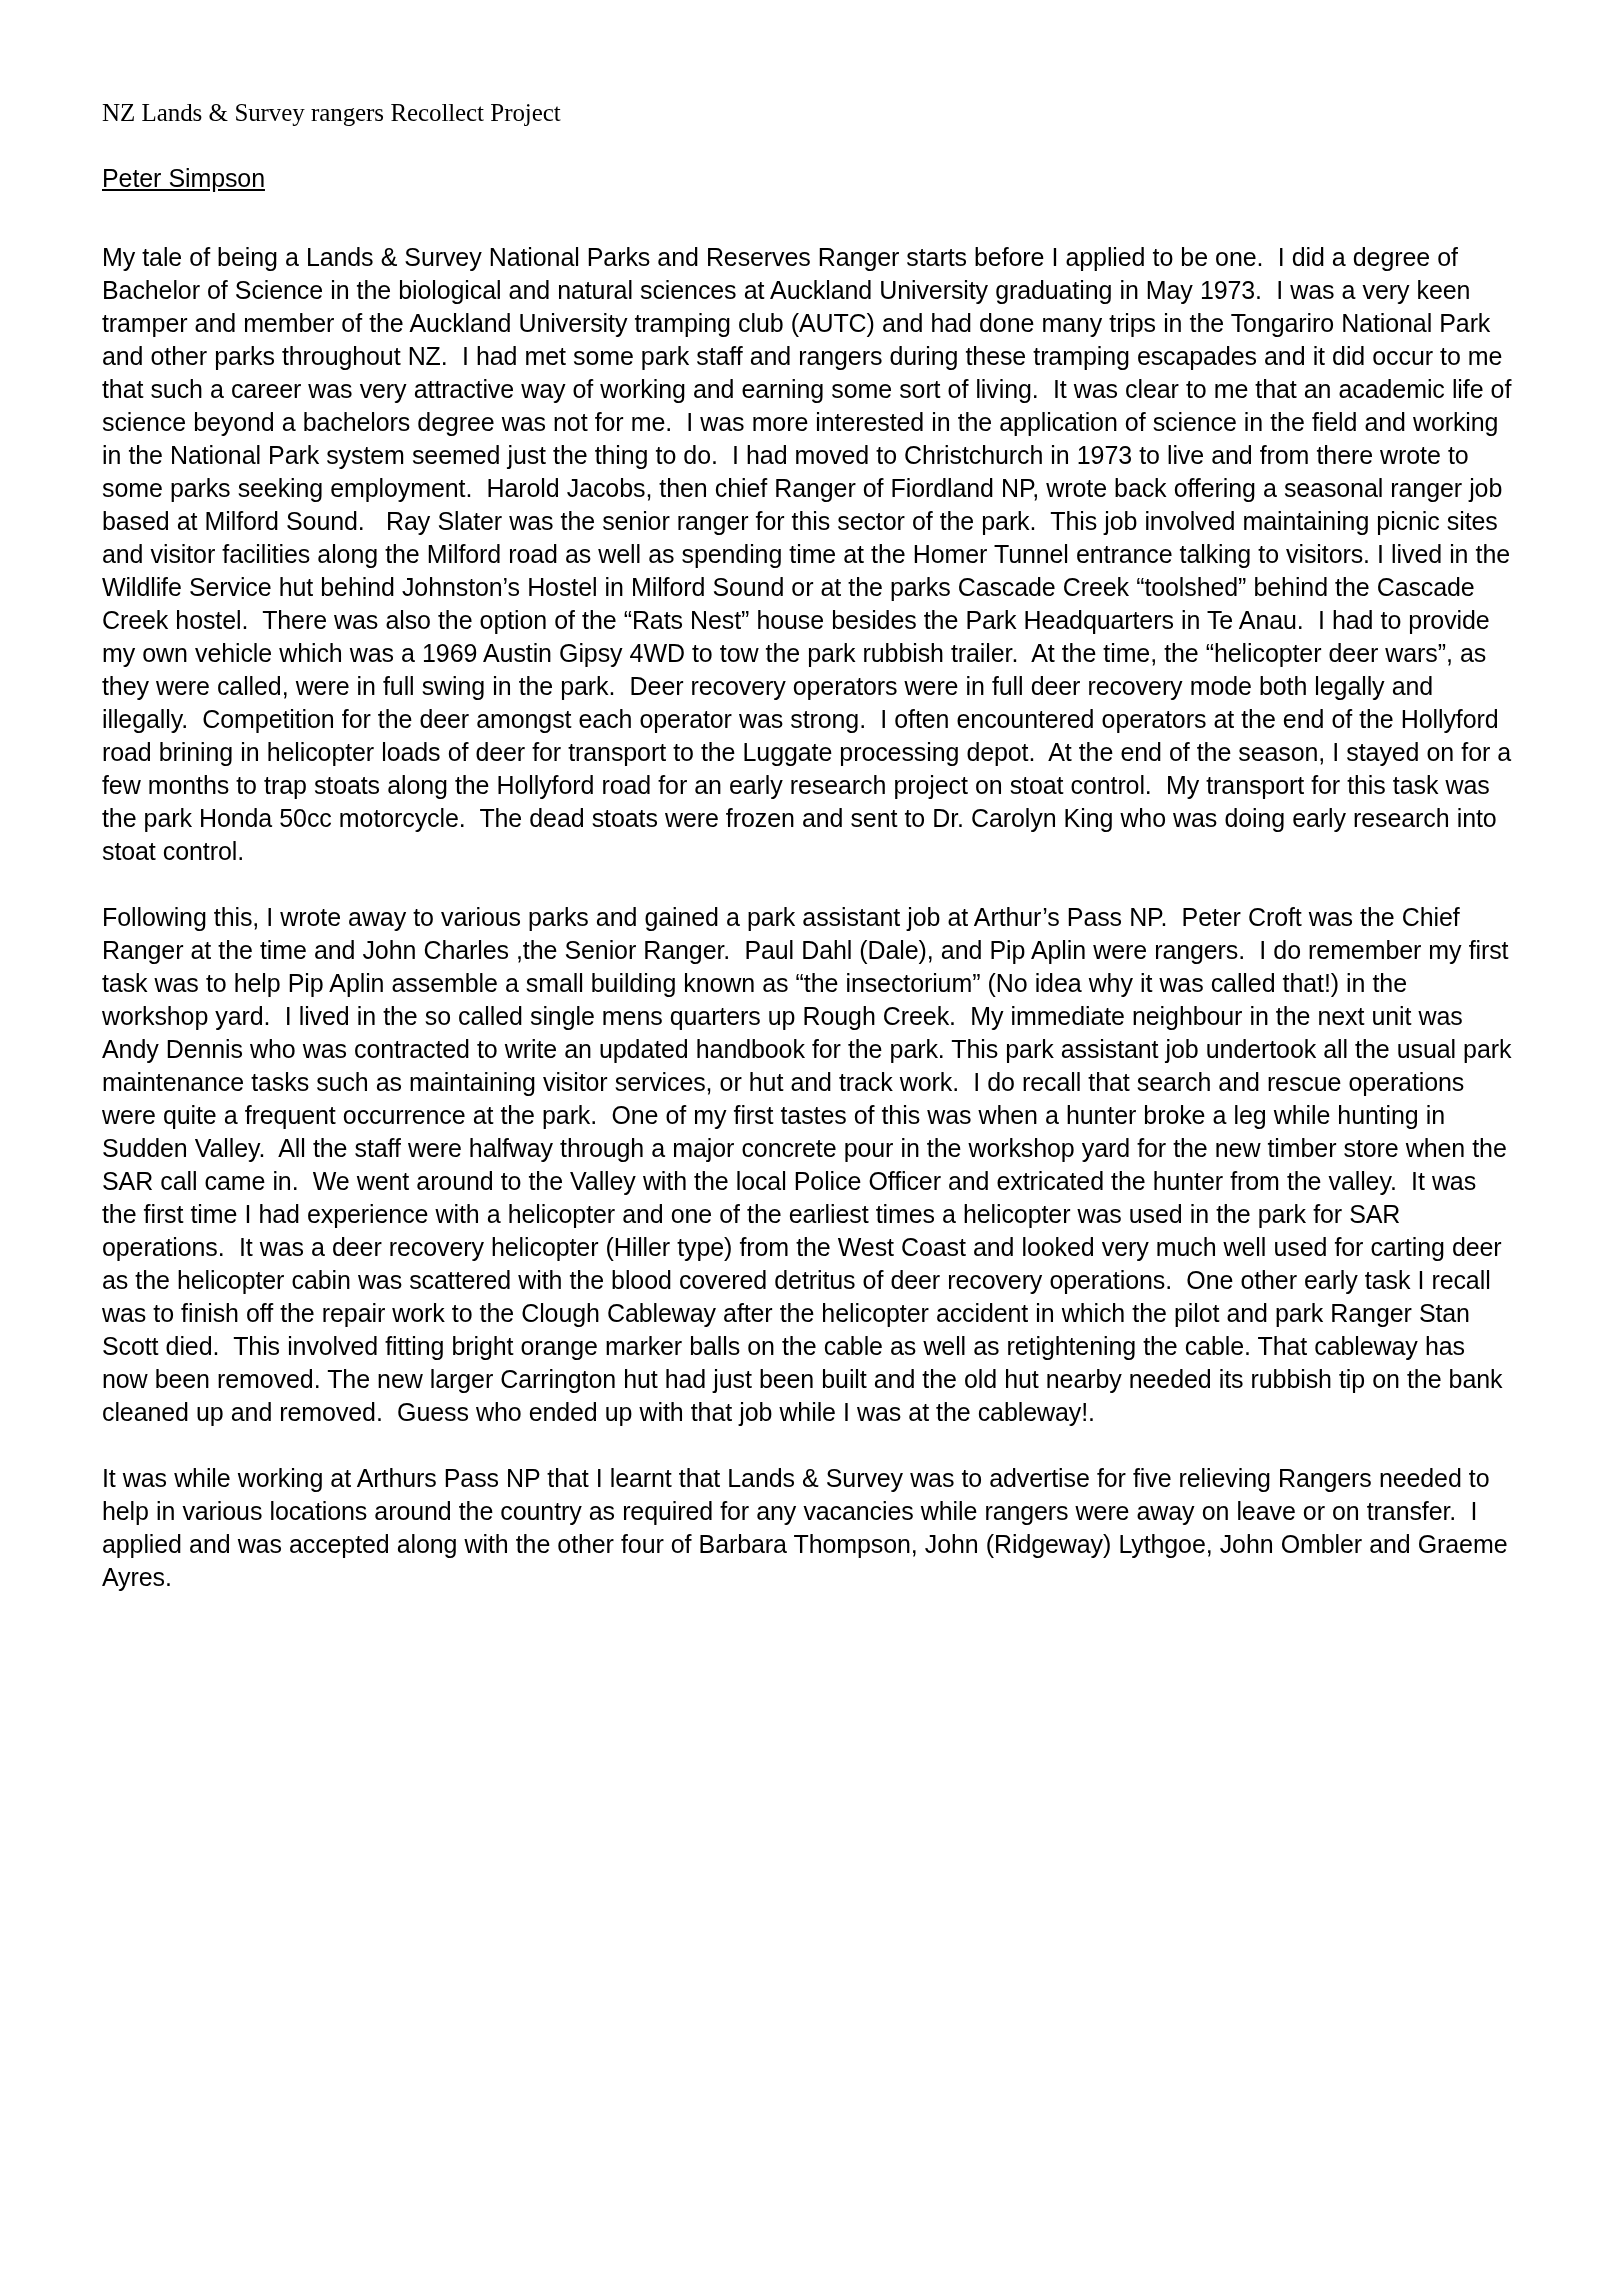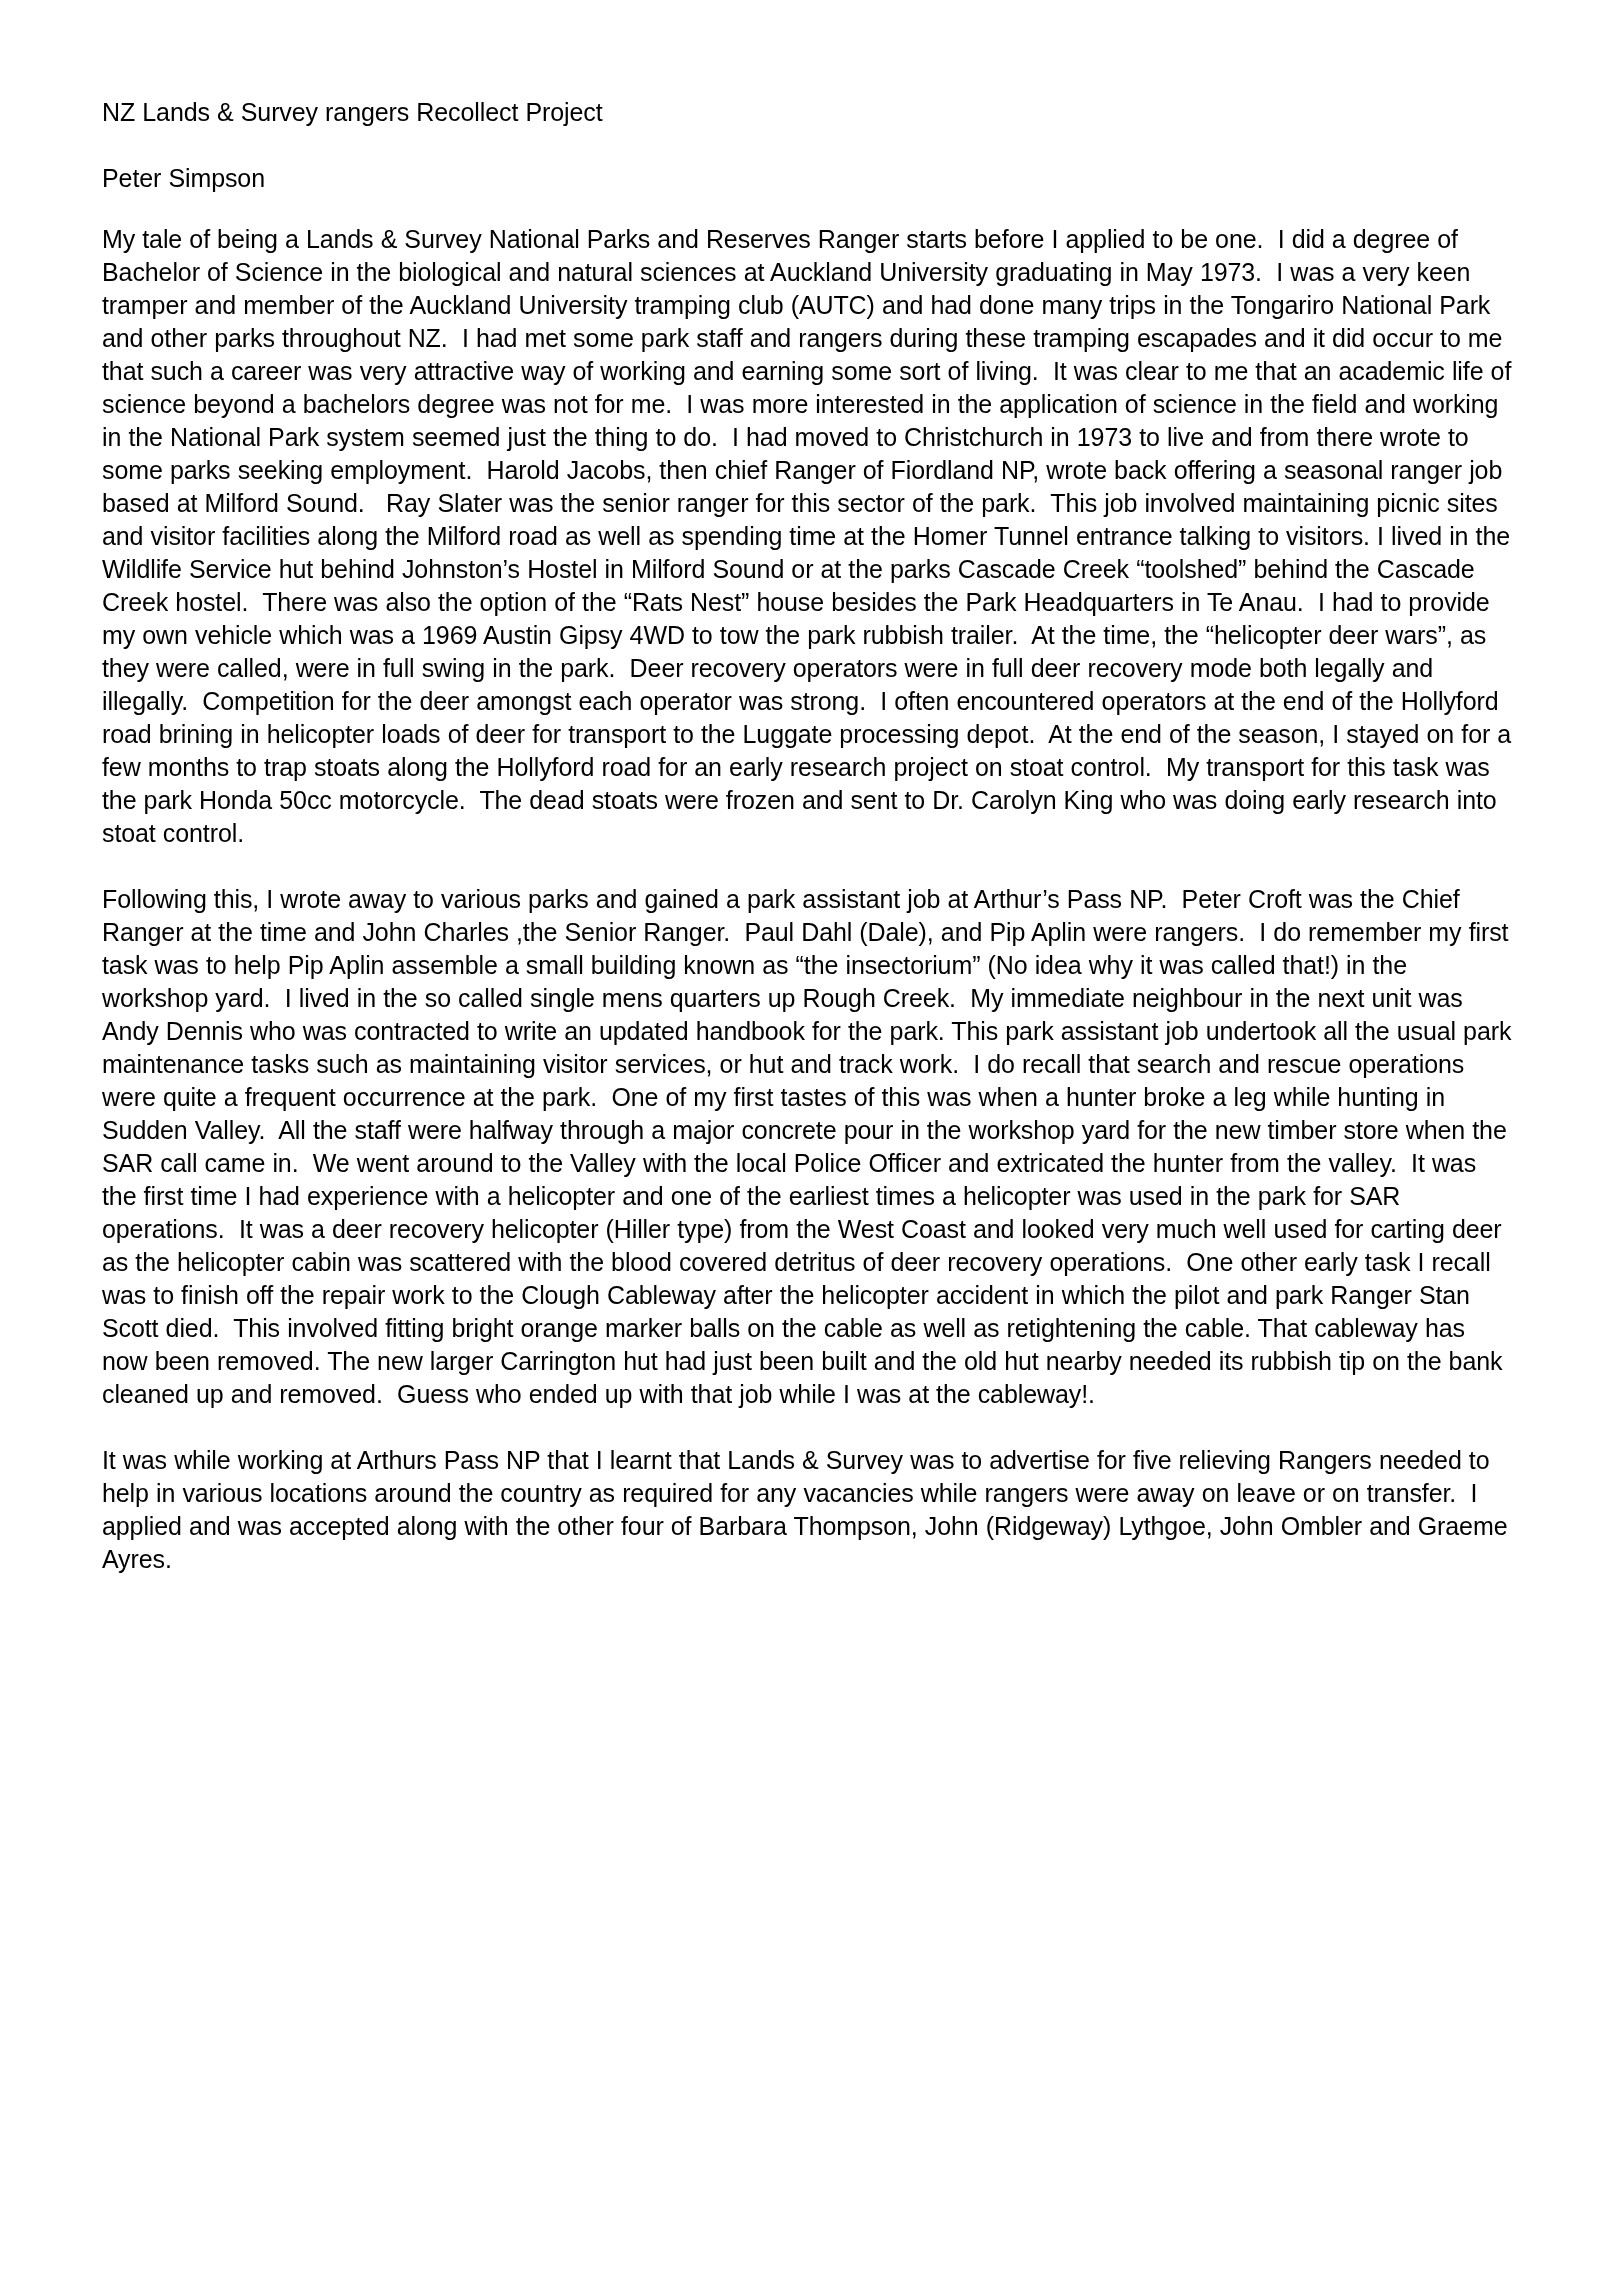--- a/index.html
+++ b/index.html
@@ -34,23 +34,25 @@
     letter-spacing: -0.1px;
     word-spacing: 0.3px;
     text-align: left;
     margin: 0;
     white-space: pre-wrap;
     font-stretch: semi-condensed;
     transform-origin: left top;
   }
   .doc-title {
     margin-bottom: 33px;
+    font-family: Liberation Serif, serif;
   }
   .author {
-    margin-bottom: 28px;
+    margin-bottom: 46px;
+    text-decoration: underline;
   }
   .para {
     margin-bottom: 33px;
   }
   .para:last-child {
     margin-bottom: 0;
   }
 </style>
 </head>
 <body>

